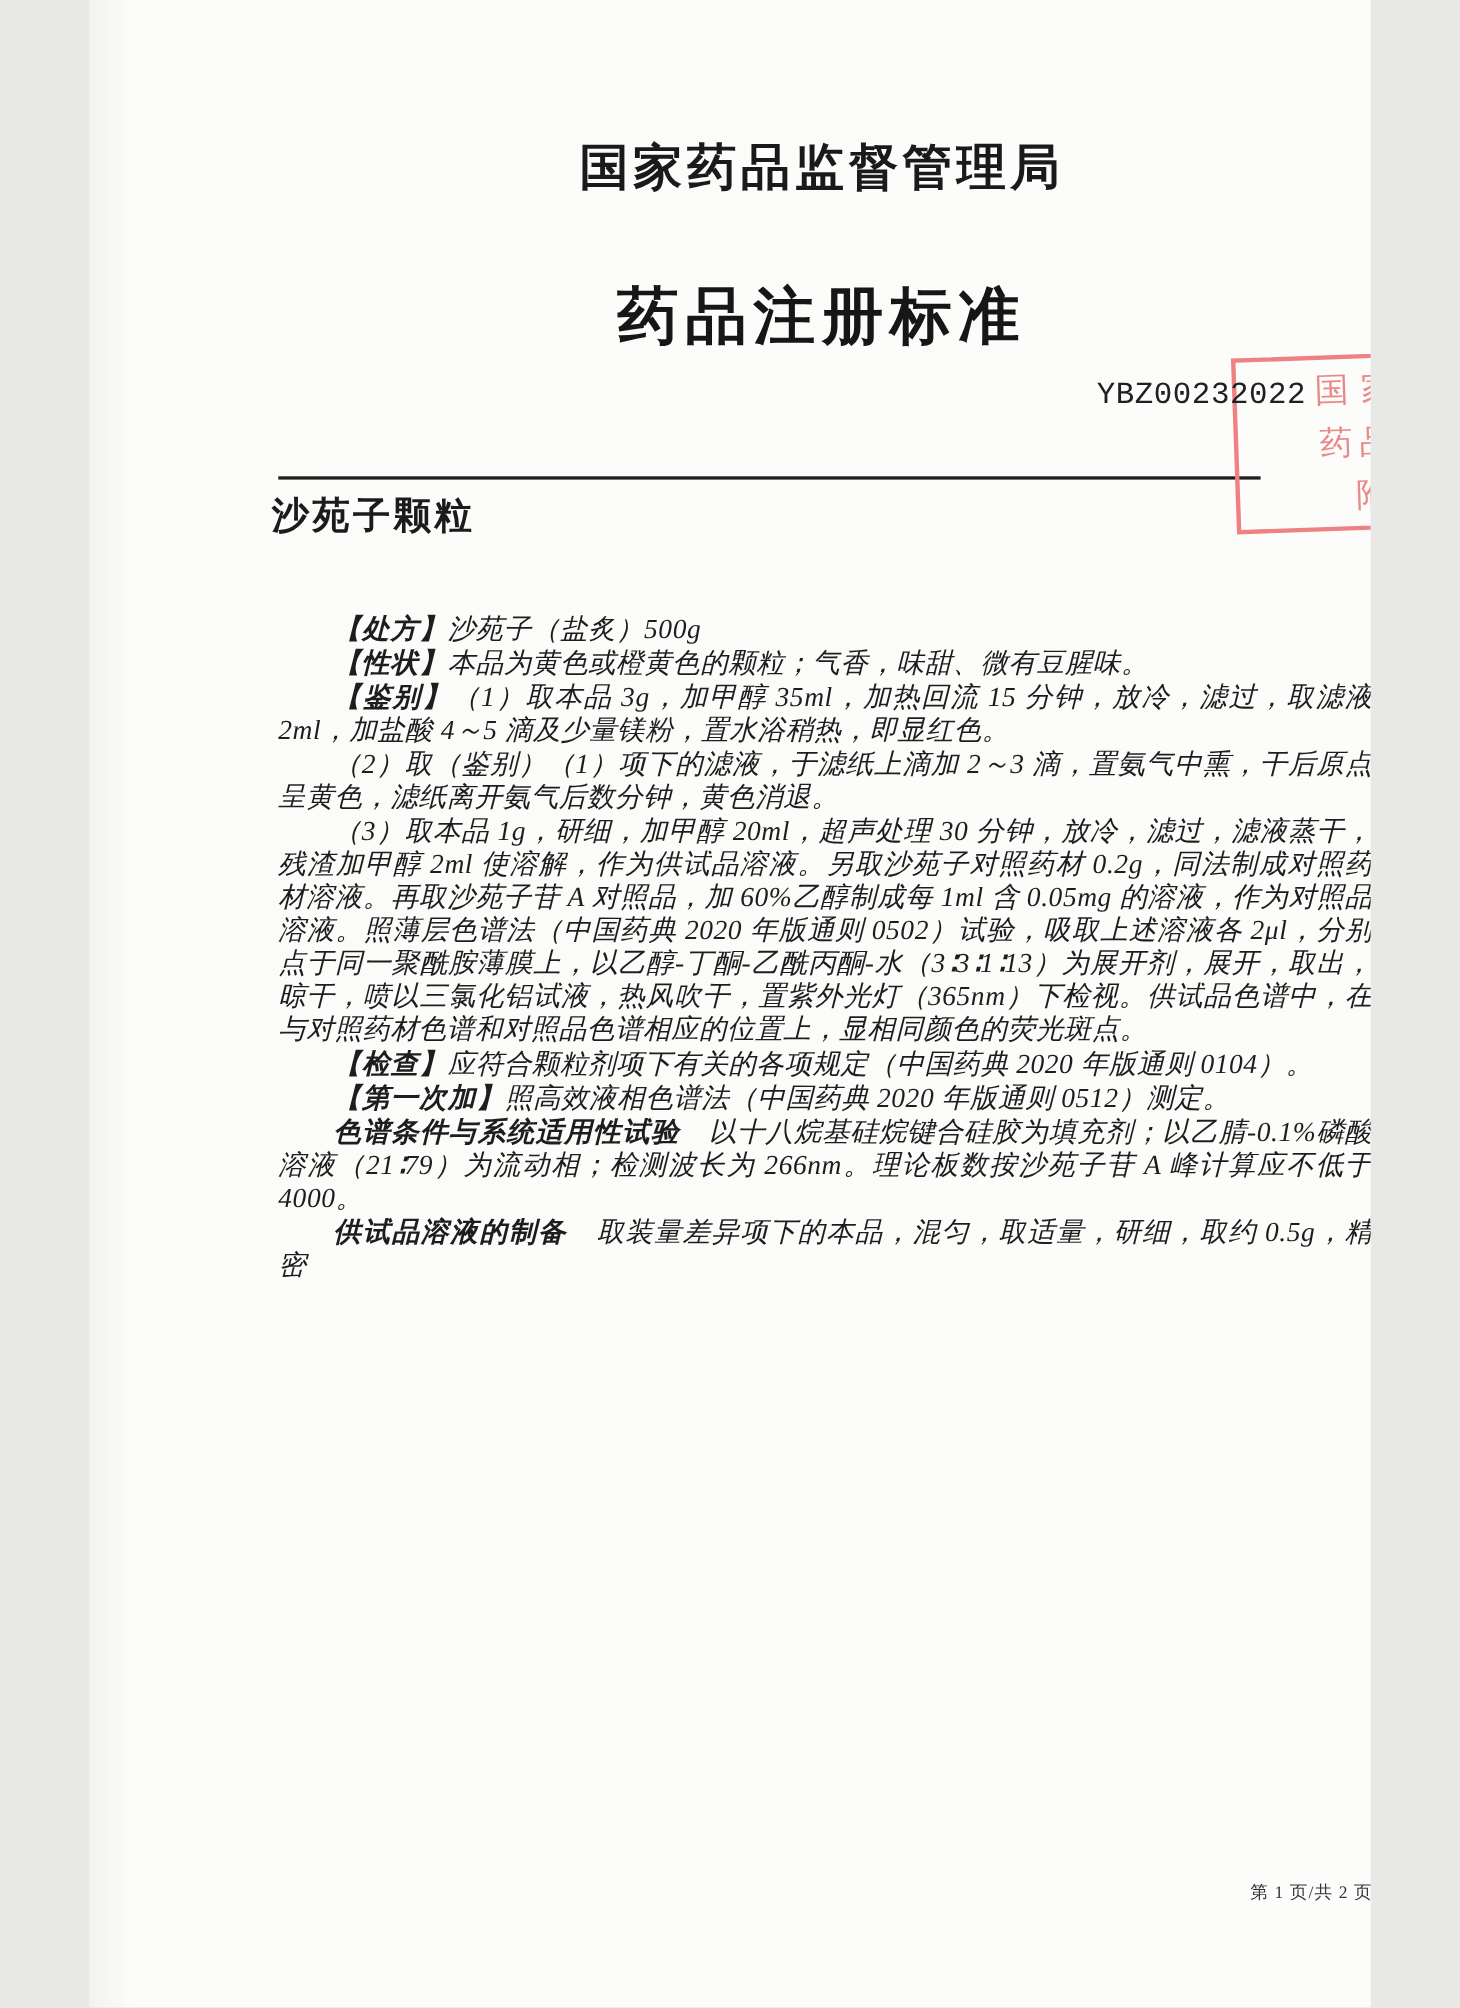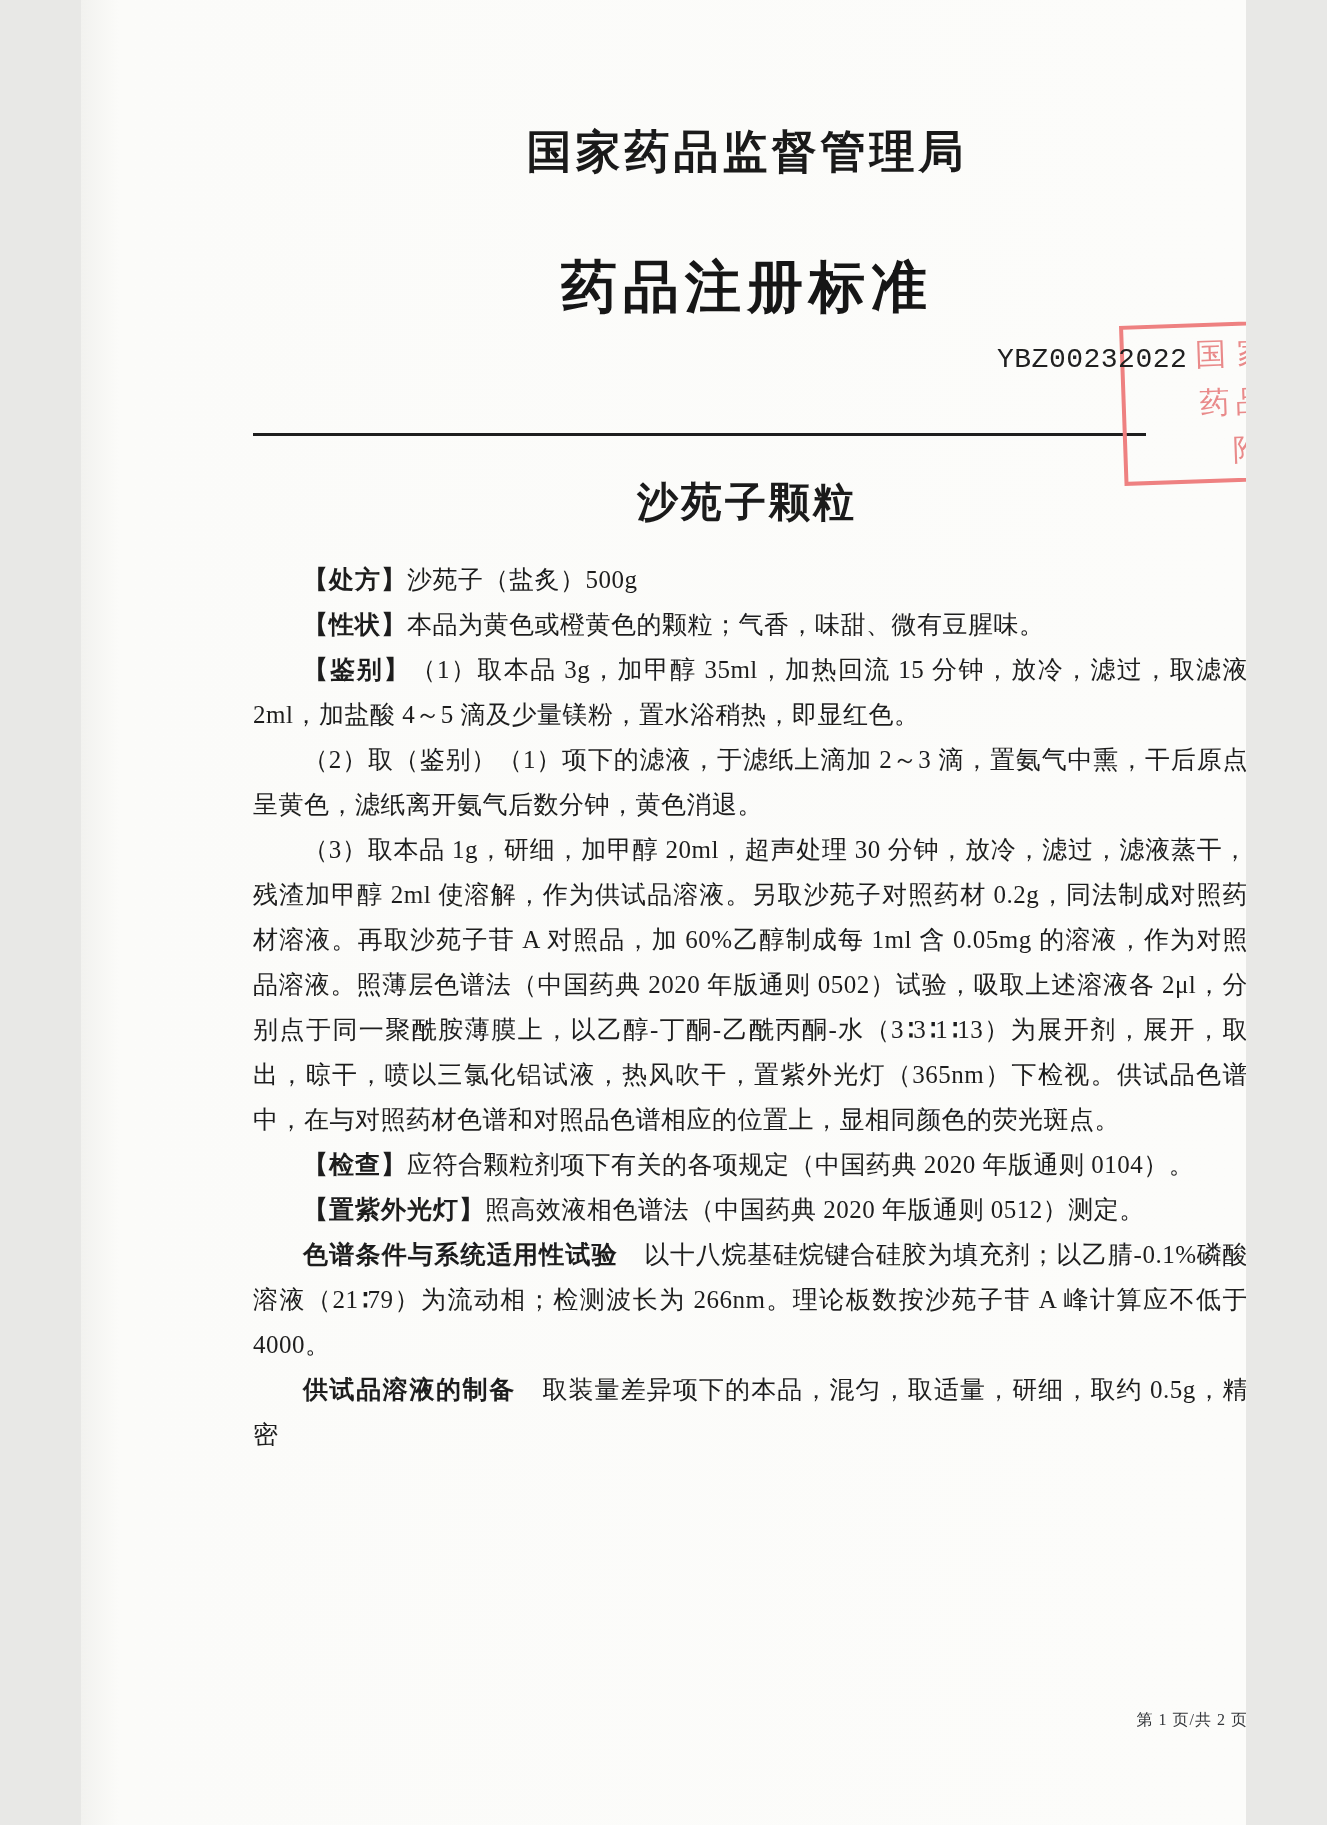--- a/index.html
+++ b/index.html
@@ -30,39 +30,39 @@
     position:absolute;left:916px;top:344px;z-index:3;
     font-family:Liberation Mono, monospace;
     font-size:28px;font-weight:500;color:#202020;letter-spacing:0.5px;
     white-space:nowrap;
   }
   .rule{
     position:absolute;left:172px;top:433px;width:893px;height:3px;
     background:#1e1e1e;z-index:1;
   }
   .product-name{
-    position:absolute;top:475px;left:166px;width:1000px;
-    text-align:center;
+    position:absolute;top:446px;left:166px;width:1000px;
     font-family:"Liberation Sans","DejaVu Sans",sans-serif;
-    font-weight:700;font-size:41px;letter-spacing:3px;color:#1b1b1b;
+    font-weight:700;font-size:34px;letter-spacing:3px;color:#1b1b1b;
   }
   .product-pinyin{
     position:absolute;top:519px;left:166px;width:1000px;
     text-align:center;
     font-family:"DejaVu Sans Mono","Liberation Mono",monospace;
     font-size:27px;letter-spacing:2px;color:#222;
   }
   .body-text{
     position:absolute;left:172px;top:557px;width:995px;
   }
   .para{
     margin:0;
-    font-size:25px;line-height:45px;
+    font-size:25px;line-height:30px;
     text-align:justify;text-indent:2em;
     letter-spacing:0.5px;
+    font-style:italic;
   }
   .plabel{
     font-family:"Liberation Sans","DejaVu Sans",sans-serif;
     font-weight:700;letter-spacing:1px;
   }
   .footer{
     position:absolute;top:1710px;left:172px;width:995px;
     text-align:right;font-size:16px;color:#33363a;letter-spacing:1px;
   }
   .stamp{
@@ -104,20 +104,20 @@
   <div class="product-name">沙苑子颗粒</div>
 
 
   <div class="body-text">
     <p class="para"><b class="plabel">【处方】</b><span>沙苑子（盐炙）500g</span></p>
     <p class="para"><b class="plabel">【性状】</b><span>本品为黄色或橙黄色的颗粒；气香，味甜、微有豆腥味。</span></p>
     <p class="para"><b class="plabel">【鉴别】</b><span>（1）取本品 3g，加甲醇 35ml，加热回流 15 分钟，放冷，滤过，取滤液 2ml，加盐酸 4～5 滴及少量镁粉，置水浴稍热，即显红色。</span></p>
     <p class="para"><b class="plabel"></b><span>（2）取（鉴别）（1）项下的滤液，于滤纸上滴加 2～3 滴，置氨气中熏，干后原点呈黄色，滤纸离开氨气后数分钟，黄色消退。</span></p>
     <p class="para"><b class="plabel"></b><span>（3）取本品 1g，研细，加甲醇 20ml，超声处理 30 分钟，放冷，滤过，滤液蒸干，残渣加甲醇 2ml 使溶解，作为供试品溶液。另取沙苑子对照药材 0.2g，同法制成对照药材溶液。再取沙苑子苷 A 对照品，加 60%乙醇制成每 1ml 含 0.05mg 的溶液，作为对照品溶液。照薄层色谱法（中国药典 2020 年版通则 0502）试验，吸取上述溶液各 2μl，分别点于同一聚酰胺薄膜上，以乙醇-丁酮-乙酰丙酮-水（3∶3∶1∶13）为展开剂，展开，取出，晾干，喷以三氯化铝试液，热风吹干，置紫外光灯（365nm）下检视。供试品色谱中，在与对照药材色谱和对照品色谱相应的位置上，显相同颜色的荧光斑点。</span></p>
     <p class="para"><b class="plabel">【检查】</b><span>应符合颗粒剂项下有关的各项规定（中国药典 2020 年版通则 0104）。</span></p>
-    <p class="para"><b class="plabel">【置紫外光灯】</b><span>照高效液相色谱法（中国药典 2020 年版通则 0512）测定。</span></p>
+    <p class="para"><b class="plabel">【第一次加】</b><span>照高效液相色谱法（中国药典 2020 年版通则 0512）测定。</span></p>
     <p class="para"><b class="plabel">色谱条件与系统适用性试验　</b><span>以十八烷基硅烷键合硅胶为填充剂；以乙腈-0.1%磷酸溶液（21∶79）为流动相；检测波长为 266nm。理论板数按沙苑子苷 A 峰计算应不低于 4000。</span></p>
     <p class="para"><b class="plabel">供试品溶液的制备　</b><span>取装量差异项下的本品，混匀，取适量，研细，取约 0.5g，精密</span></p>
   </div>
 
   <div class="footer">第 1 页/共 2 页</div>
 
 </div>
 
 </body></html>

